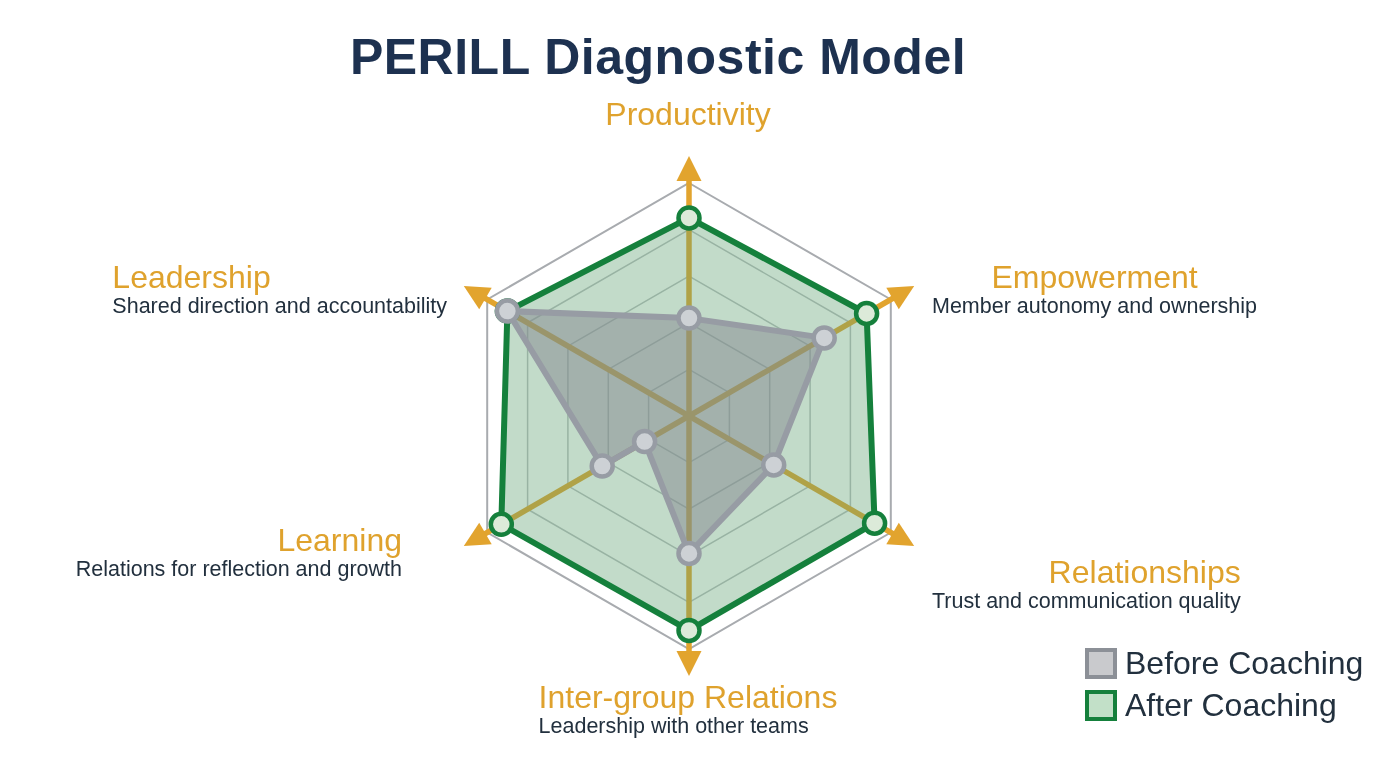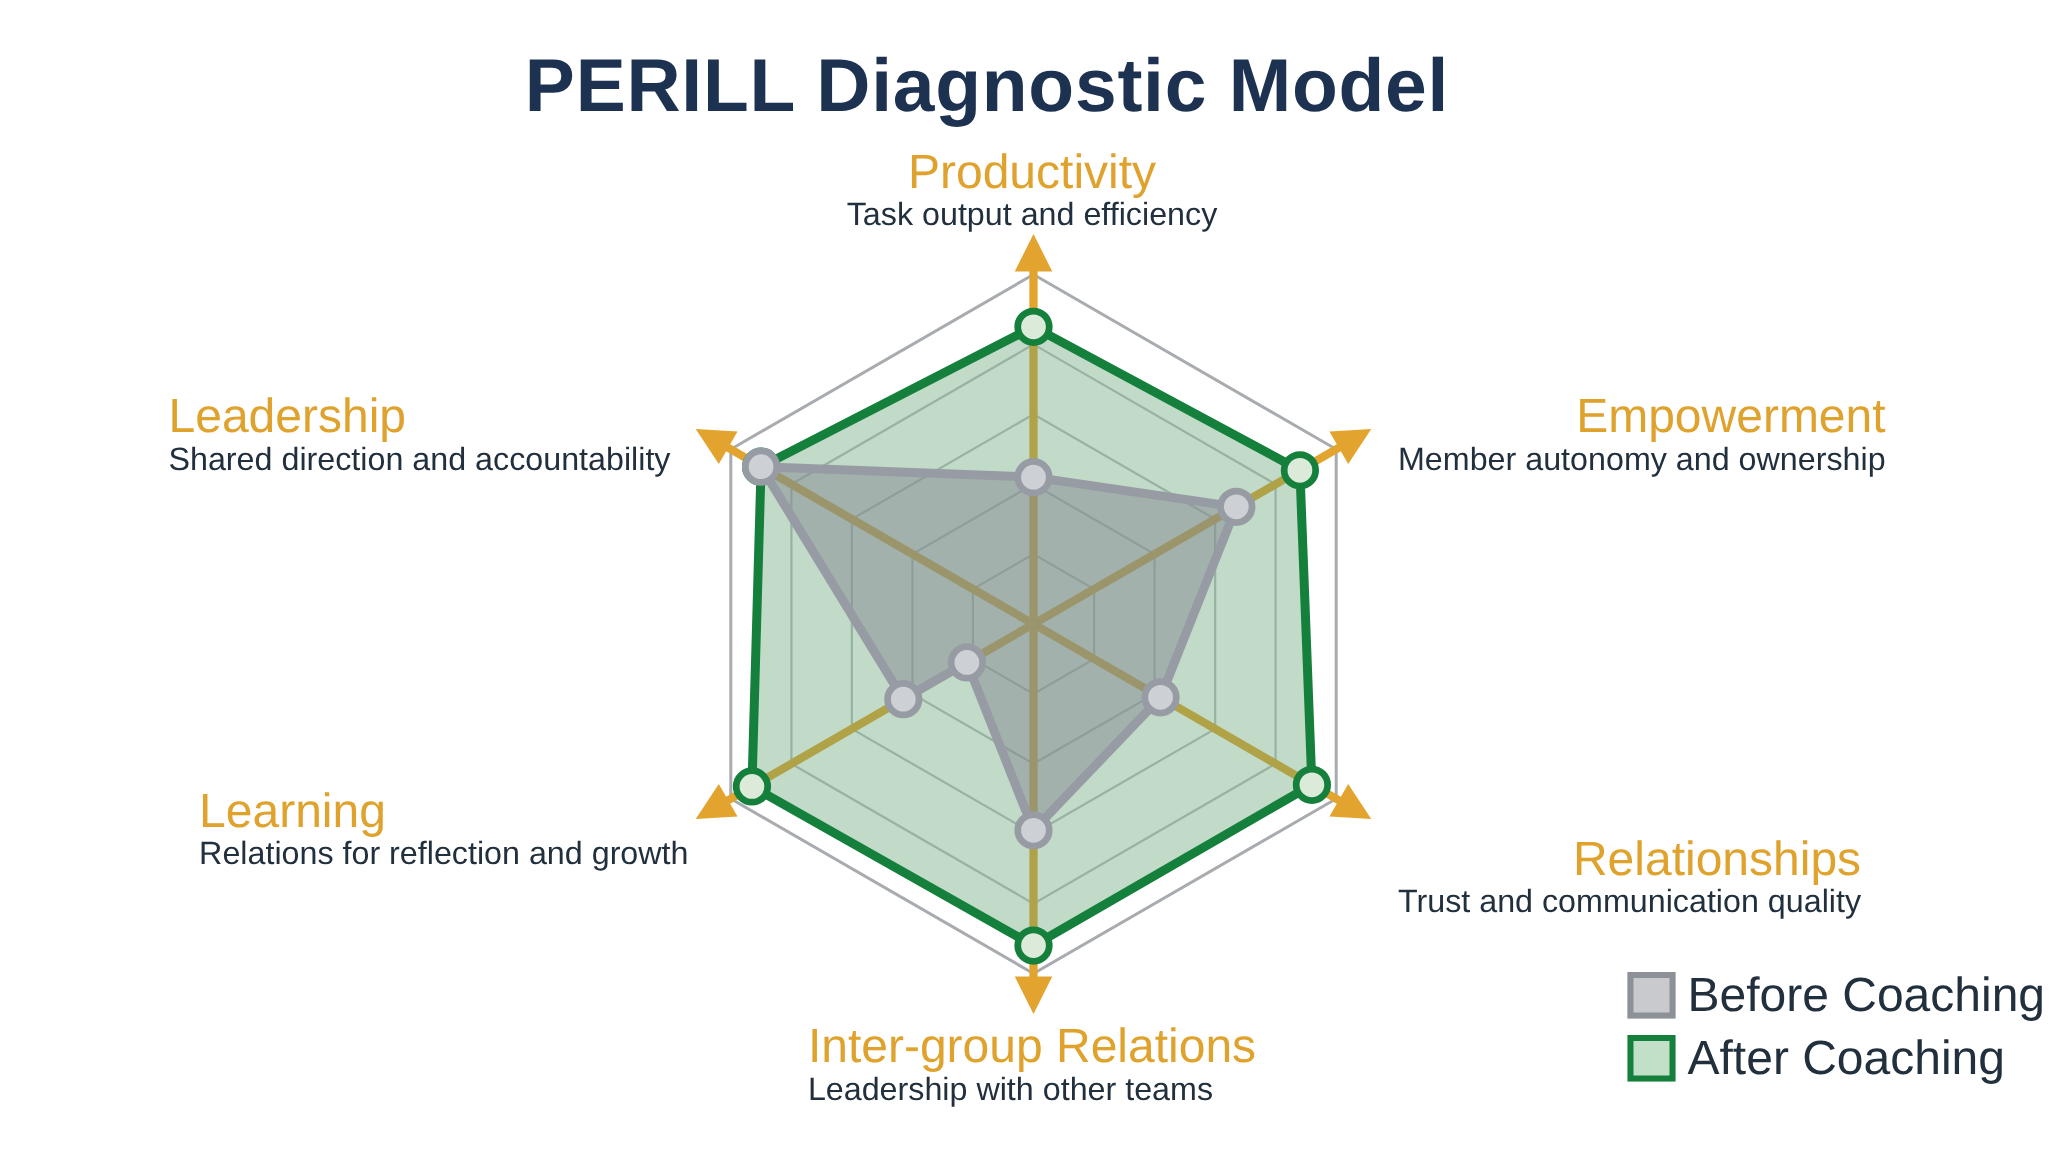--- a/index.html
+++ b/index.html
@@ -5,24 +5,24 @@
   html,body{margin:0;padding:0;background:#fff;}
   .stage{position:relative;width:1376px;height:768px;background:#ffffff;overflow:hidden;
          font-family:"Liberation Sans","DejaVu Sans",sans-serif;}
   .page-title{position:absolute;left:0;right:60px;top:24px;margin:4px;text-align:center;
          font-size:50px;font-weight:800;letter-spacing:0.5px;color:var(--title,#1d3150);}
   svg.radar{position:absolute;left:0;top:0;}
   .axlabel{position:absolute;line-height:1.2;}
   .axtitle{font-size:32px;font-weight:400;color:var(--gold,#e0a32e);line-height:32px;}
   .axsub{font-size:21.5px;font-weight:400;color:var(--sub,#22303e);line-height:27px;}
   .ax0{left:688px;top:98px;transform:translateX(-50%);text-align:center;white-space:nowrap;}
-  .ax1{left:932px;top:261px;text-align:right;white-space:nowrap;}
+  .ax1{left:932px;top:261px;text-align:center;white-space:nowrap;}
   .ax2{left:932px;top:556px;text-align:right;white-space:nowrap;}
   .ax3{left:688px;top:681px;transform:translateX(-50%);text-align:left;white-space:nowrap;}
-  .ax4{right:917px;top:524px;text-align:left;white-space:nowrap;margin-left:16px;}
+  .ax4{right:974px;top:524px;text-align:right;white-space:nowrap;margin-left:16px;}
   .ax5{right:929px;top:261px;text-align:left;white-space:nowrap;}
   .legend{position:absolute;left:1085px;top:647px;}
   .legend-item{display:flex;align-items:center;margin-bottom:10px;height:32px;}
   .swatch{display:inline-block;box-sizing:border-box;width:32px;height:31px;border:4px solid #888;
           background:#ccc;flex:0 0 auto;}
   .legend-text{margin-left:8px;font-size:32px;color:var(--sub,#22303e);line-height:1;}
 </style>
 </head>
 <body>
 
@@ -60,21 +60,20 @@
       <circle cx="824.2" cy="337.9" r="10.5" fill="#cdd1d5" stroke="#979ca4" stroke-width="4.5"></circle>
       <circle cx="773.7" cy="464.9" r="10.5" fill="#cdd1d5" stroke="#979ca4" stroke-width="4.5"></circle>
       <circle cx="689.0" cy="553.5" r="10.5" fill="#cdd1d5" stroke="#979ca4" stroke-width="4.5"></circle>
       <circle cx="644.6" cy="441.6" r="10.5" fill="#cdd1d5" stroke="#979ca4" stroke-width="4.5"></circle>
       <circle cx="602.2" cy="466.1" r="10.5" fill="#cdd1d5" stroke="#979ca4" stroke-width="4.5"></circle>
       <circle cx="507.4" cy="311.1" r="10.5" fill="#cdd1d5" stroke="#979ca4" stroke-width="4.5"></circle>
     </svg>
 
   <div class="axlabel ax0">
     <div class="axtitle">Productivity</div>
-    <div class="axsub">Task output and efficiency</div>
   </div>
   <div class="axlabel ax1">
     <div class="axtitle">Empowerment</div>
     <div class="axsub">Member autonomy and ownership</div>
   </div>
   <div class="axlabel ax2">
     <div class="axtitle">Relationships</div>
     <div class="axsub">Trust and communication quality</div>
   </div>
   <div class="axlabel ax3">

